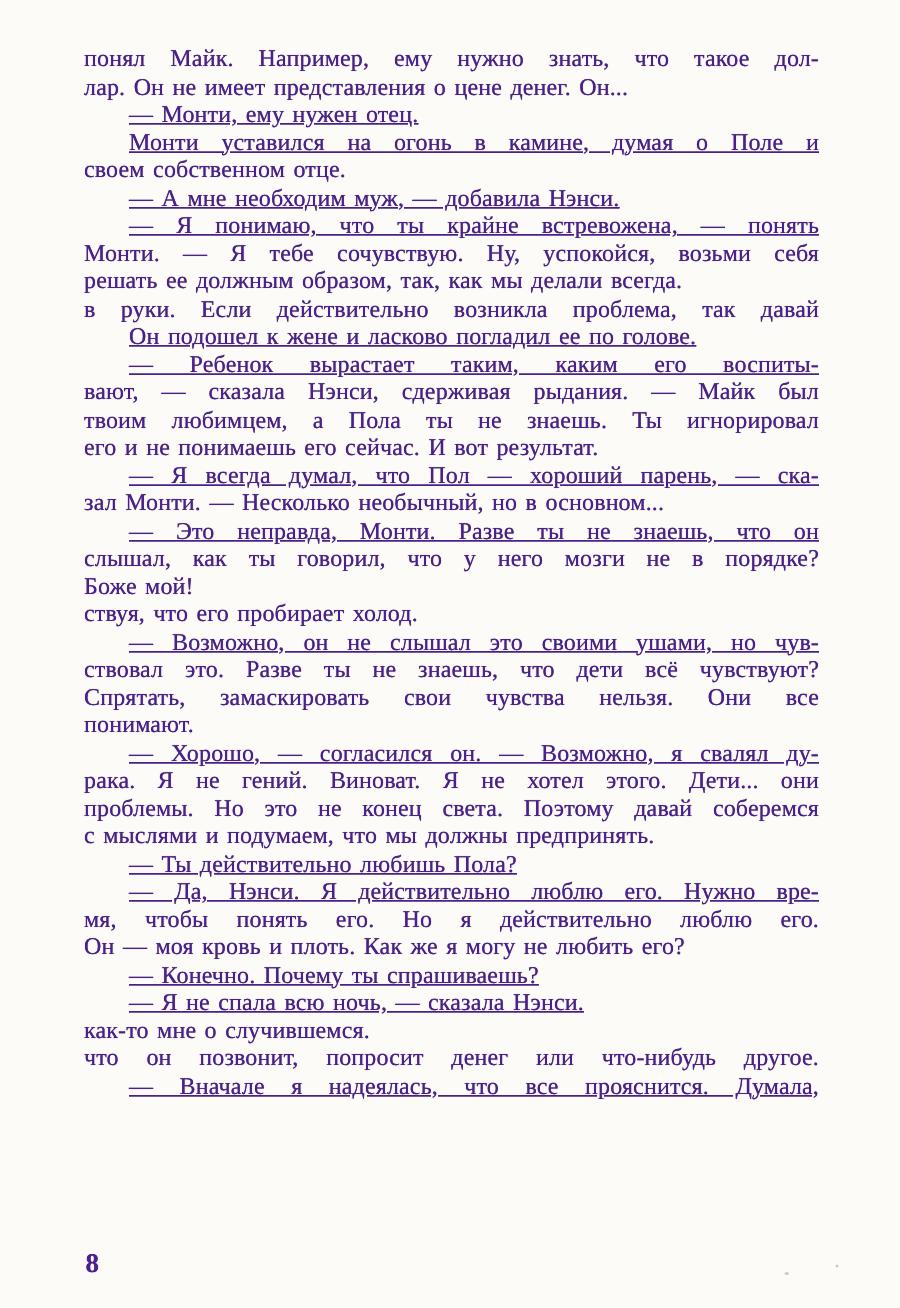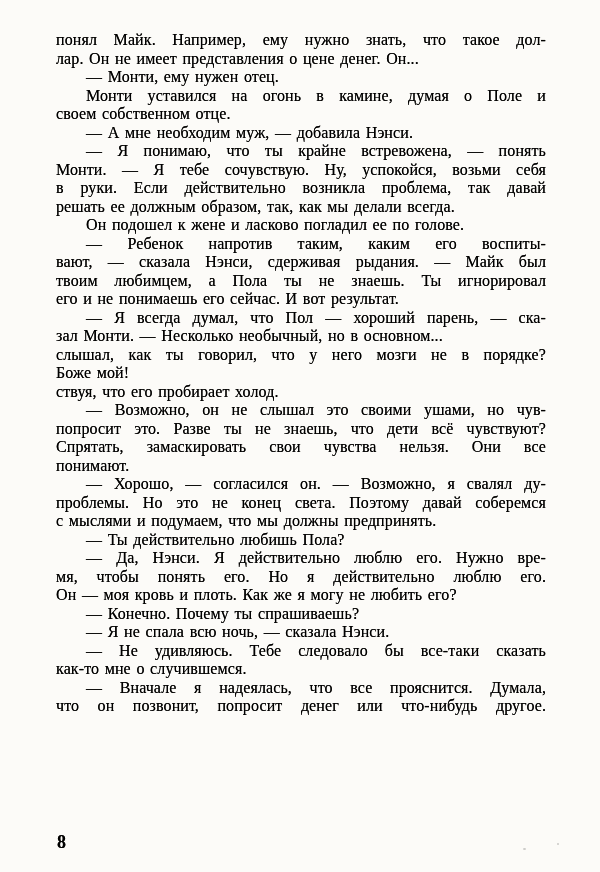--- a/index.html
+++ b/index.html
@@ -5,38 +5,38 @@
   html, body { margin: 0; padding: 0; }
   body {
     width: 600px; height: 872px;
     background: #e9e7e2;
     overflow: hidden;
   }
   .page {
     position: relative;
     width: 600px; height: 872px;
     background: #fcfbf8;
-    color: #000000;
+    color: #4c1d95;
     font-family: "Liberation Serif", "DejaVu Serif", serif;
   }
   .text-block {
     position: absolute;
     left: 56px; top: 31px;
     width: 490px;
     font-size: 16px;
     line-height: 18.5px;
   }
   .line {
     text-align: justify;
     text-align-last: justify;
     word-spacing: 1.5px;
     letter-spacing: 0.1px;
     text-shadow: 0 0 0.45px rgba(29, 27, 24, 0.85);
   }
-  .line.indent { padding-left: 30px; }
+  .line.indent { padding-left: 30px; text-decoration: underline; }
   .line.end { text-align-last: left; }
   .page-number {
     position: absolute;
     left: 57px; top: 832px;
     font-size: 18px;
     font-weight: bold;
     line-height: 20px;
     text-shadow: 0 0 0.45px rgba(29, 27, 24, 0.85);
   }
   .scan-speck {
@@ -51,46 +51,47 @@
 <div class="page">
   <div class="text-block">
       <div class="line">понял Майк. Например, ему нужно знать, что такое дол-</div>
       <div class="line end">лар. Он не имеет представления о цене денег. Он...</div>
       <div class="line indent end">— Монти, ему нужен отец.</div>
       <div class="line indent">Монти уставился на огонь в камине, думая о Поле и</div>
       <div class="line end">своем собственном отце.</div>
       <div class="line indent end">— А мне необходим муж, — добавила Нэнси.</div>
       <div class="line indent">— Я понимаю, что ты крайне встревожена, — понять</div>
       <div class="line">Монти. — Я тебе сочувствую. Ну, успокойся, возьми себя</div>
+      <div class="line end">решать ее должным образом, так, как мы делали всегда.</div>
       <div class="line">в руки. Если действительно возникла проблема, так давай</div>
-      <div class="line end">решать ее должным образом, так, как мы делали всегда.</div>
       <div class="line indent end">Он подошел к жене и ласково погладил ее по голове.</div>
-      <div class="line indent">— Ребенок напротив таким, каким его воспиты-</div>
+      <div class="line indent">— Ребенок вырастает таким, каким его воспиты-</div>
       <div class="line">вают, — сказала Нэнси, сдерживая рыдания. — Майк был</div>
       <div class="line">твоим любимцем, а Пола ты не знаешь. Ты игнорировал</div>
       <div class="line end">его и не понимаешь его сейчас. И вот результат.</div>
       <div class="line indent">— Я всегда думал, что Пол — хороший парень, — ска-</div>
       <div class="line end">зал Монти. — Несколько необычный, но в основном...</div>
+      <div class="line indent">— Это неправда, Монти. Разве ты не знаешь, что он</div>
       <div class="line">слышал, как ты говорил, что у него мозги не в порядке?</div>
       <div class="line end">Боже мой!</div>
       <div class="line end">ствуя, что его пробирает холод.</div>
       <div class="line indent">— Возможно, он не слышал это своими ушами, но чув-</div>
-      <div class="line">попросит это. Разве ты не знаешь, что дети всё чувствуют?</div>
+      <div class="line">ствовал это. Разве ты не знаешь, что дети всё чувствуют?</div>
       <div class="line">Спрятать, замаскировать свои чувства нельзя. Они все</div>
       <div class="line end">понимают.</div>
       <div class="line indent">— Хорошо, — согласился он. — Возможно, я свалял ду-</div>
+      <div class="line">рака. Я не гений. Виноват. Я не хотел этого. Дети... они</div>
       <div class="line">проблемы. Но это не конец света. Поэтому давай соберемся</div>
       <div class="line end">с мыслями и подумаем, что мы должны предпринять.</div>
       <div class="line indent end">— Ты действительно любишь Пола?</div>
       <div class="line indent">— Да, Нэнси. Я действительно люблю его. Нужно вре-</div>
       <div class="line">мя, чтобы понять его. Но я действительно люблю его.</div>
       <div class="line end">Он — моя кровь и плоть. Как же я могу не любить его?</div>
       <div class="line indent end">— Конечно. Почему ты спрашиваешь?</div>
       <div class="line indent end">— Я не спала всю ночь, — сказала Нэнси.</div>
-      <div class="line indent">— Не удивляюсь. Тебе следовало бы все-таки сказать</div>
       <div class="line end">как-то мне о случившемся.</div>
+      <div class="line">что он позвонит, попросит денег или что-нибудь другое.</div>
       <div class="line indent">— Вначале я надеялась, что все прояснится. Думала,</div>
-      <div class="line">что он позвонит, попросит денег или что-нибудь другое.</div>
     </div>
   <div class="page-number">8</div>
   <div class="scan-speck" style="left:523px; top:848px; width:3px; height:2px;"></div>
   <div class="scan-speck" style="left:557px; top:843px; width:2px; height:2px;"></div>
 </div>
 
 </body></html>

